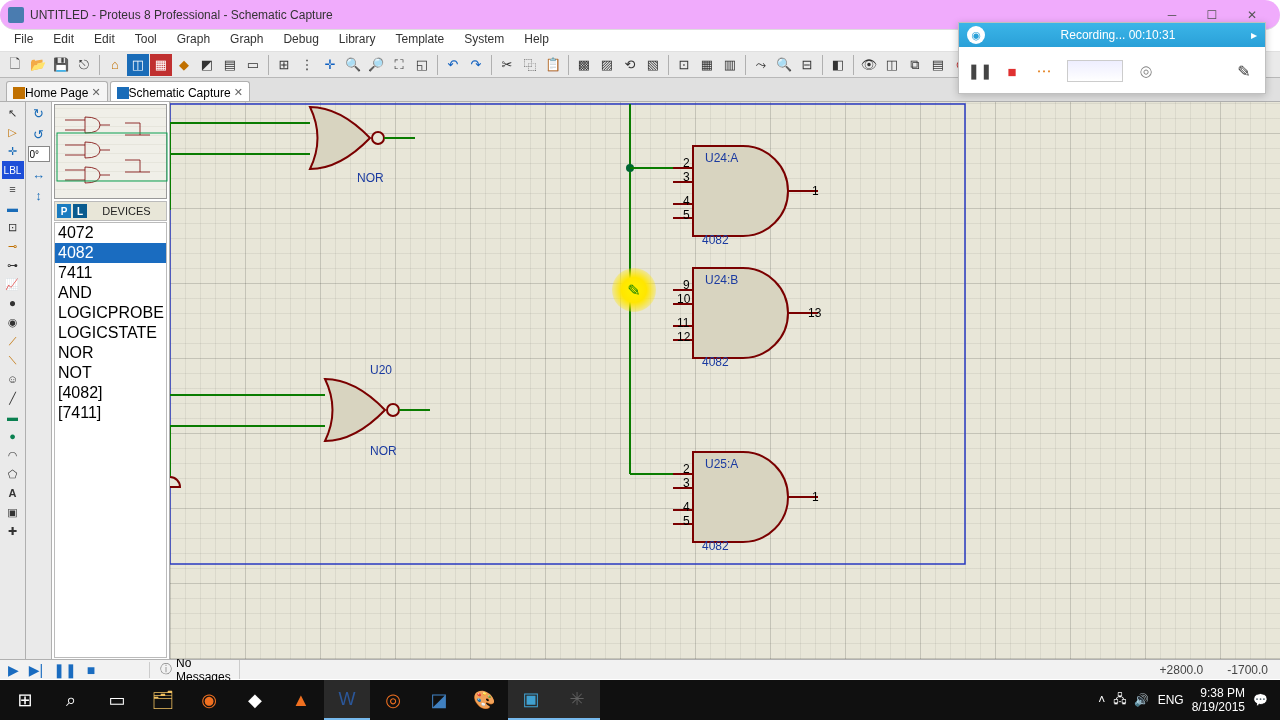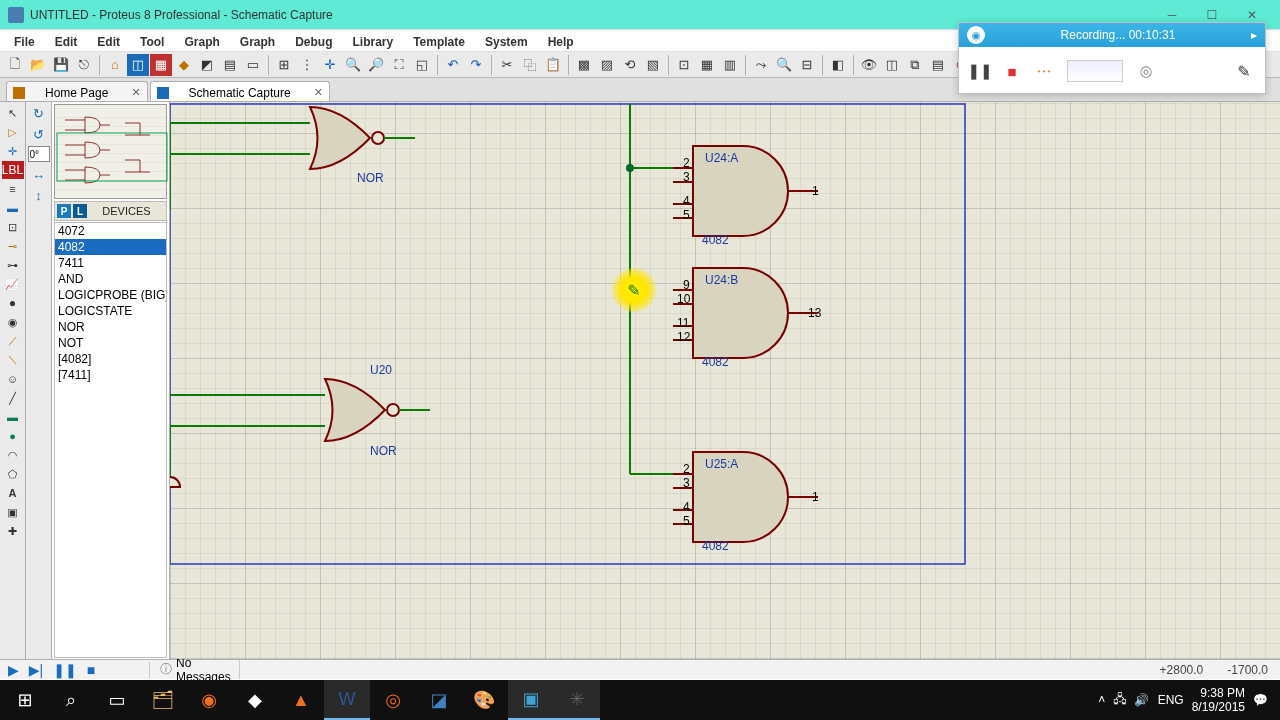--- a/index.html
+++ b/index.html
@@ -1,36 +1,36 @@
 <!DOCTYPE html>
 <html><head>
 <meta charset="utf-8">
 <style>
 * { margin: 0; padding: 0; box-sizing: border-box; font-family: "Segoe UI", Tahoma, sans-serif; font-size: 12px; }
 body { background: #fff; width: 1280px; height: 720px; overflow: hidden; position: relative; }
 
 
-.titlebar { height: 30px; background: #5eead4; border-bottom: 1px solid #ddd; display: flex; align-items: center; padding: 0 8px; }
+.titlebar { height: 30px; background: #f0abfc; border-bottom: 1px solid #ddd; display: flex; align-items: center; padding: 0 8px; border-radius: 15px; }
 .titlebar .icon { width: 16px; height: 16px; background: #4a7cb0; border-radius: 2px; margin-right: 6px; }
 .titlebar .title { flex: 1; color: #333; font-size: 12px; }
 .titlebar .win-controls { display: flex; gap: 0; }
 .titlebar .win-btn { width: 40px; height: 28px; display: flex; align-items: center; justify-content: center; color: #555; cursor: pointer; }
 
 
-.menubar { height: 22px; background: #fff; display: flex; align-items: flex-end; padding: 0 4px; border-bottom: 1px solid #e0e0e0; font-weight: bold; }
+.menubar { height: 22px; background: #fff; display: flex; align-items: flex-start; padding: 0 4px; border-bottom: 1px solid #e0e0e0; }
 .menubar .menu-item { padding: 2px 10px; color: #333; cursor: pointer; }
 
 
 .toolbar { height: 26px; background: #eaeaea; border-bottom: 1px solid #b8b8b8; display: flex; align-items: center; padding: 0 4px; gap: 1px; }
 .toolbar .tb-btn { width: 22px; height: 22px; display: flex; align-items: center; justify-content: center; border: 1px solid transparent; cursor: pointer; font-size: 13px; color: #333; }
 .toolbar .sep { width: 1px; height: 20px; background: #b0b0b0; margin: 0 3px; }
 
 
 .tabbar { height: 24px; background: #e0e0e0; border-bottom: 1px solid #b0b0b0; display: flex; align-items: flex-end; padding: 0 6px; gap: 2px; }
-.tab { height: 20px; background: #f5f5f5; border: 1px solid #b0b0b0; border-bottom: none; padding: 2px 6px 0 6px; display: flex; align-items: center; gap: 20px; cursor: pointer; border-radius: 3px 3px 0 0; }
+.tab { height: 20px; background: #f5f5f5; border: 1px solid #b0b0b0; border-bottom: none; padding: 2px 6px 0 6px; display: flex; align-items: center; gap: 0; cursor: pointer; border-radius: 3px 3px 0 0; }
 .tab.active { background: #fff; margin-top: 19px; }
 .tab .tab-icon { width: 12px; height: 12px; background: #4a7cb0; }
 .tab .tab-icon.schem { background: #1a6cb8; }
 .tab .close-x { color: #666; font-size: 11px; margin-left: 3px; }
 
 
 .main { display: flex; height: 557px; position: relative; }
 
 
 .left-tools { width: 26px; background: #eaeaea; border-right: 1px solid #b0b0b0; display: flex; flex-direction: column; align-items: center; padding-top: 2px; gap: 1px; }
@@ -43,21 +43,21 @@
 
 
 .sidebar { width: 118px; background: #fff; border-right: 1px solid #b0b0b0; display: flex; flex-direction: column; }
 .overview { height: 95px; border: 1px solid #999; margin: 2px; background: repeating-linear-gradient(0deg,#f0efe8,#f0efe8 8px,#e6e5dc 8px,#e6e5dc 9px), repeating-linear-gradient(90deg,transparent,transparent 8px,#e6e5dc 8px,#e6e5dc 9px); position: relative; }
 .overview svg { position: absolute; top: 0; left: 0; }
 .dev-header { height: 20px; background: #e8e6d8; border: 1px solid #bbb; display: flex; align-items: center; gap: 2px; padding: 0 2px; margin: 0 2px; }
 .dev-header .pl { width: 14px; height: 14px; background: #1a7cc0; color: #fff; font-size: 10px; font-weight: bold; display: flex; align-items: center; justify-content: center; }
 .dev-header .l2 { background: #0a5c90; }
 .dev-header .title { flex: 1; text-align: center; font-size: 11px; color: #222; }
 .dev-list { flex: 1; margin: 1px 2px; border: 1px solid #bbb; background: #fff; overflow: hidden; }
-.dev-list .item { padding: 1px 3px; font-size: 12px; color: #000; cursor: pointer; white-space: nowrap; }
+.dev-list .item { padding: 1px 3px; font-size: 16px; color: #000; cursor: pointer; white-space: nowrap; }
 .dev-list .item.selected { background: #1a6cc0; color: #fff; }
 
 
 .canvas-wrap { flex: 1; overflow: hidden; position: relative; background: #e8e6d8; }
 .canvas-wrap::before { content: ''; position: absolute; inset: 0;
   background-image:
     repeating-linear-gradient(0deg, rgba(0,0,0,0.06) 0, rgba(0,0,0,0.06) 1px, transparent 1px, transparent 15px),
     repeating-linear-gradient(90deg, rgba(0,0,0,0.06) 0, rgba(0,0,0,0.06) 1px, transparent 1px, transparent 15px),
     repeating-linear-gradient(0deg, rgba(0,0,0,0.10) 0, rgba(0,0,0,0.10) 1px, transparent 1px, transparent 75px),
     repeating-linear-gradient(90deg, rgba(0,0,0,0.10) 0, rgba(0,0,0,0.10) 1px, transparent 1px, transparent 75px);
@@ -186,21 +186,21 @@
     <span class="close-x">✕</span>
   </div>
 </div>
 
 <div class="main">
 
   <div class="left-tools">
     <div class="lt-btn">↖</div>
     <div class="lt-btn" style="color:#c07000">▷</div>
     <div class="lt-btn" style="color:#1a6cb8">✛</div>
-    <div class="lt-btn" style="background:#b91c1c;color:#fff;font-size:12px">LBL</div>
+    <div class="lt-btn" style="background:#1d4ed8;color:#fff;font-size:10px">LBL</div>
     <div class="lt-btn">≡</div>
     <div class="lt-btn" style="color:#1a6cb8">▬</div>
     <div class="lt-btn">⊡</div>
     <div class="lt-btn" style="color:#c07000">⊸</div>
     <div class="lt-btn">⊶</div>
     <div class="lt-btn" style="color:#0a8030">📈</div>
     <div class="lt-btn">⏺</div>
     <div class="lt-btn">◉</div>
     <div class="lt-btn" style="color:#c07000">⟋</div>
     <div class="lt-btn" style="color:#c07000">⟍</div>

